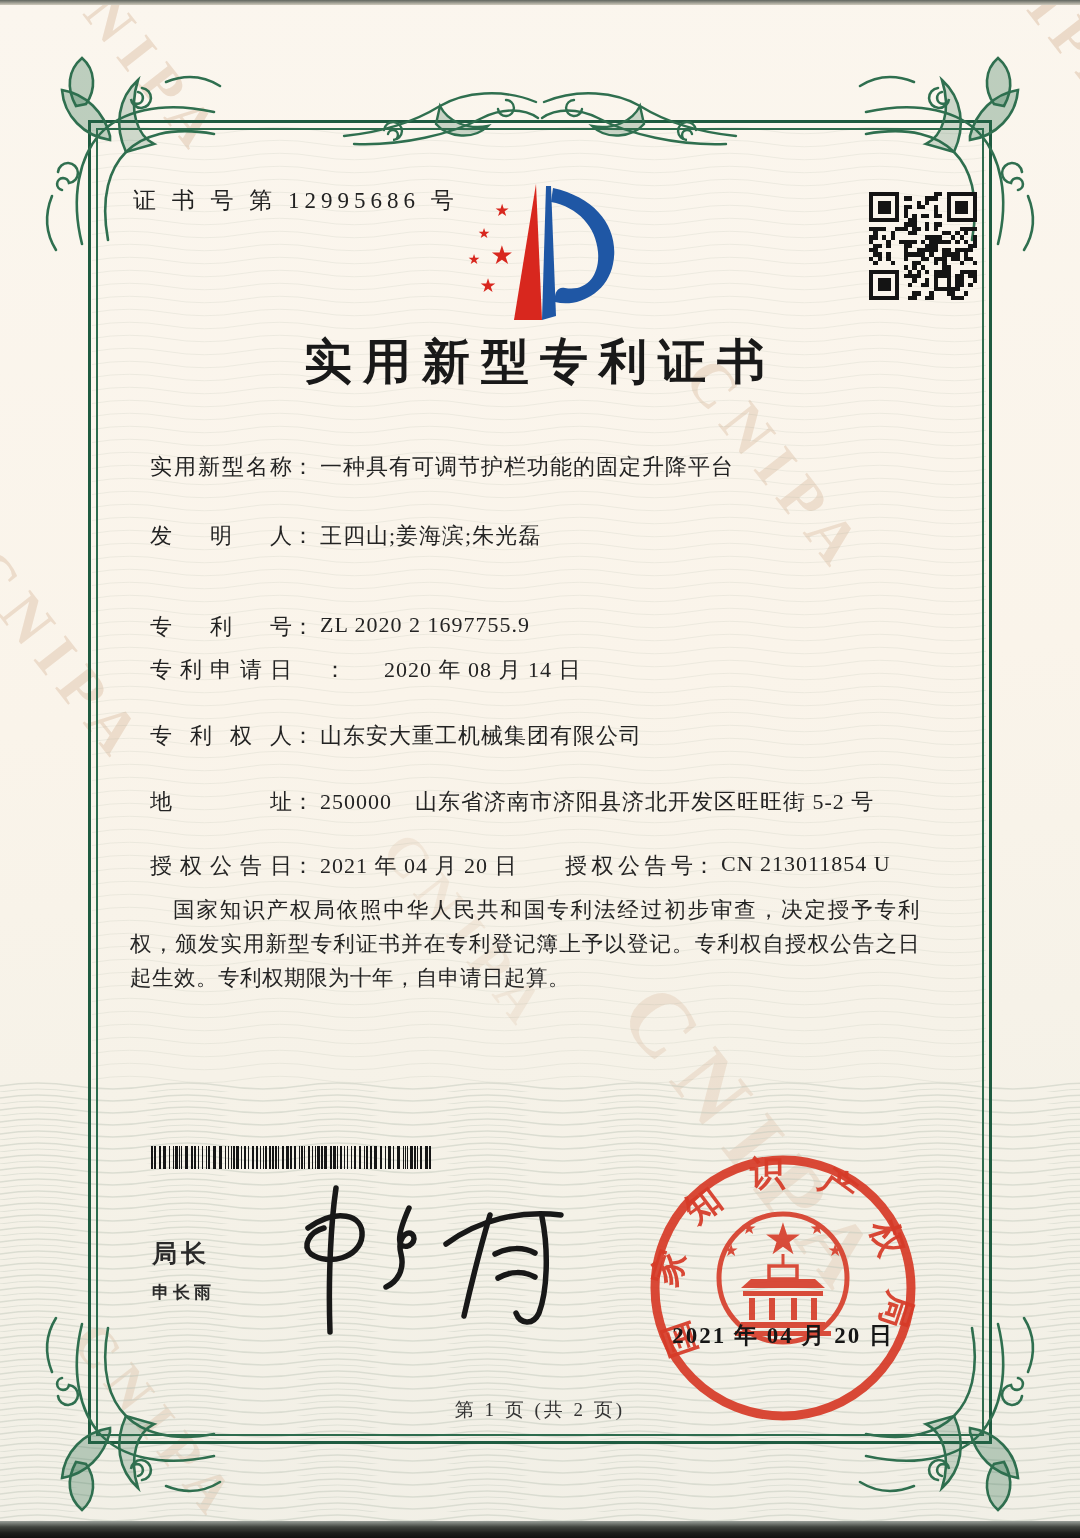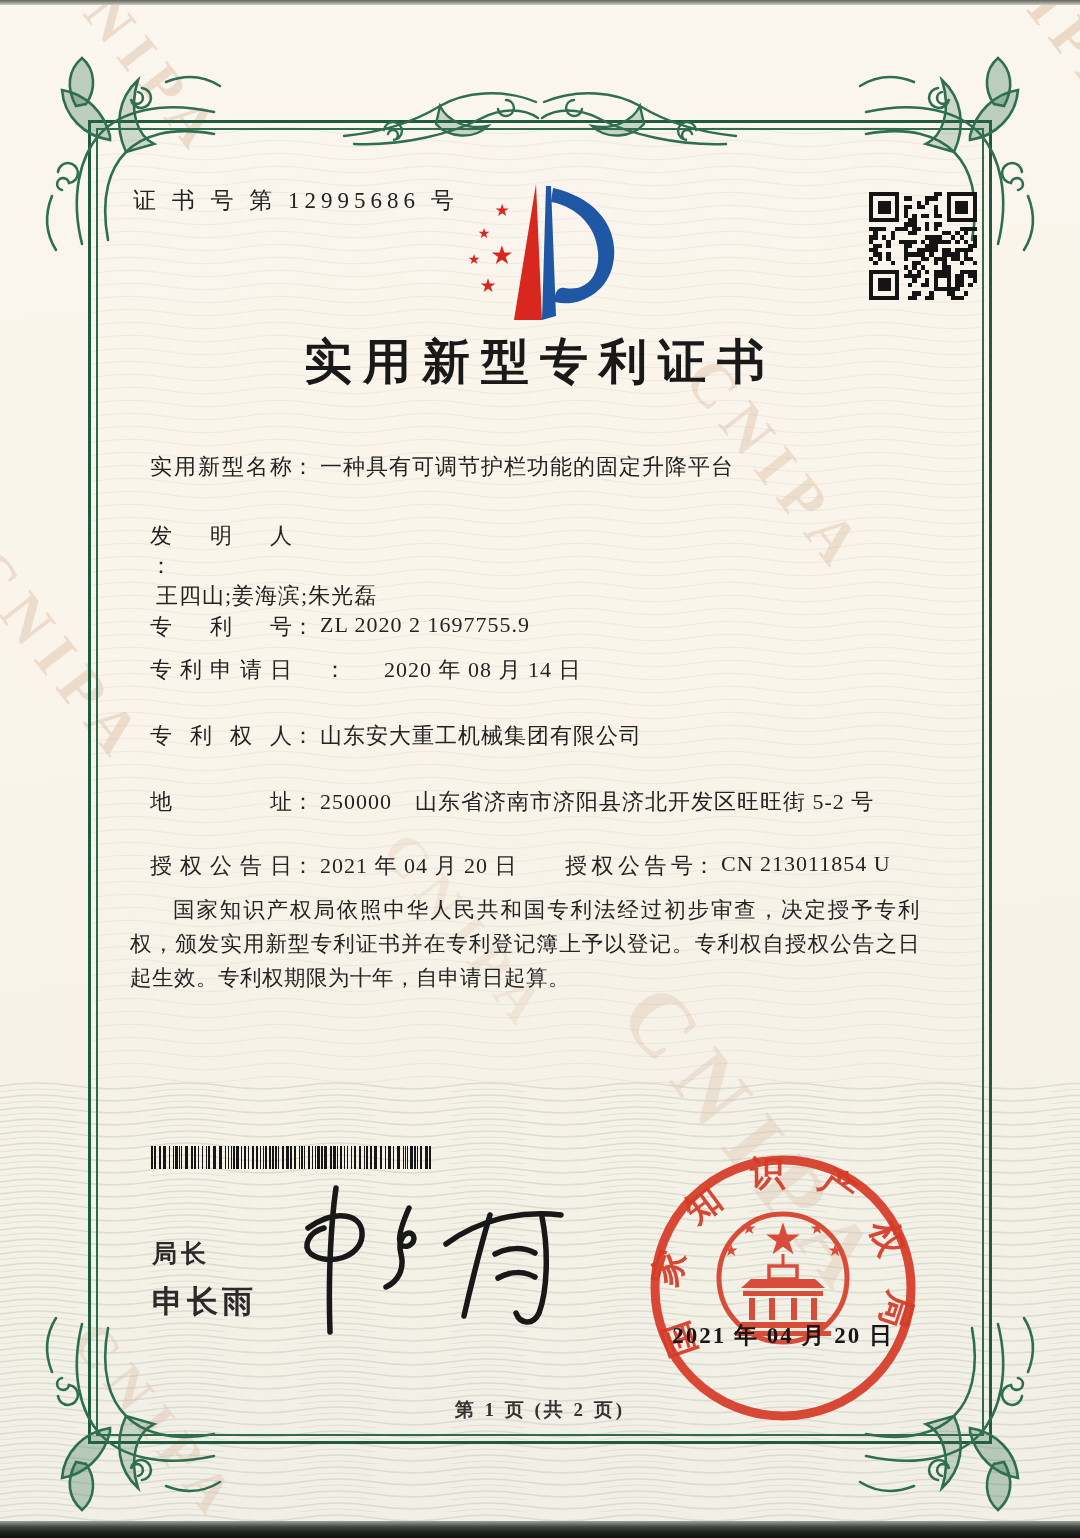--- a/index.html
+++ b/index.html
@@ -39,29 +39,29 @@
   .field-value{display:inline-block;margin-left:6px;white-space:nowrap;letter-spacing:1px;}
   .grant-right{position:absolute;left:415px;top:0;display:flex;}
   .grant-right .field-label{width:128px;font-family:Liberation Mono, monospace;}
   .paragraphs{position:absolute;left:130px;top:893px;width:790px;font-size:21.5px;
       line-height:34px;color:#242424;text-align:justify;z-index:4;letter-spacing:0.5px;}
   .paragraphs p{margin:0;text-indent:2em;}
   .barcode{position:absolute;left:151px;top:1146px;z-index:4;}
   .director-title{position:absolute;left:152px;top:1237px;font-size:25px;font-weight:bold;
       color:#2a2a2a;font-family:"Liberation Sans","DejaVu Sans",sans-serif;
       letter-spacing:4px;z-index:4;}
-  .director-name{position:absolute;left:152px;top:1281px;font-size:31px;font-weight:bold;
+  .director-name{position:absolute;left:152px;top:1281px;font-size:17px;font-weight:bold;
       color:#2a2a2a;font-family:"Liberation Sans","DejaVu Sans",sans-serif;
       letter-spacing:4px;z-index:4;}
   .signature{position:absolute;left:278px;top:1182px;z-index:5;}
   .seal{position:absolute;left:645px;top:1150px;z-index:5;}
   .seal-date{position:absolute;left:645px;top:1320px;width:276px;text-align:center;
       font-size:23px;font-weight:bold;color:#161616;letter-spacing:2px;z-index:6;}
   .page-info{position:absolute;left:0;top:1397px;width:1080px;text-align:center;
-      font-size:19px;color:#333;letter-spacing:3px;z-index:4;font-weight:bold;}
+      font-size:19px;color:#333;letter-spacing:3px;z-index:4;}
   .footer-note{position:absolute;left:0;top:1460px;width:1080px;text-align:center;
       font-size:20px;color:#3d3d3d;letter-spacing:6px;z-index:4;}
 </style>
 </head>
 <body>
 
 <div class="page">
 
   <div class="wm" style="left:18px;top:20px;font-size:58px;opacity:.42;">CNIPA</div>
   <div class="wm" style="left:925px;top:-28px;font-size:60px;opacity:.45;">CNIPA</div>
@@ -359,21 +359,21 @@
       <rect x="2" y="20" width="3" height="3" fill="#141414"></rect>
     </svg>
 
   <div class="doc-title">实用新型专利证书</div>
 
   <div class="field-row" style="top:452px;">
     <span class="field-label">实用新型名称</span>
       <span class="field-colon">：</span>
     <span class="field-value">一种具有可调节护栏功能的固定升降平台</span>
   </div>
-  <div class="field-row" style="top:521px;flex-direction:column;">
+  <div class="field-row" style="top:521px;">
     <span class="field-label">发明人</span>
       <span class="field-colon">：</span>
     <span class="field-value">王四山;姜海滨;朱光磊</span>
   </div>
   <div class="field-row" style="top:612px;">
     <span class="field-label">专利号</span>
       <span class="field-colon">：</span>
     <span class="field-value">ZL 2020 2 1697755.9</span>
   </div>
   <div class="field-row" style="top:655px;gap:32px;">

